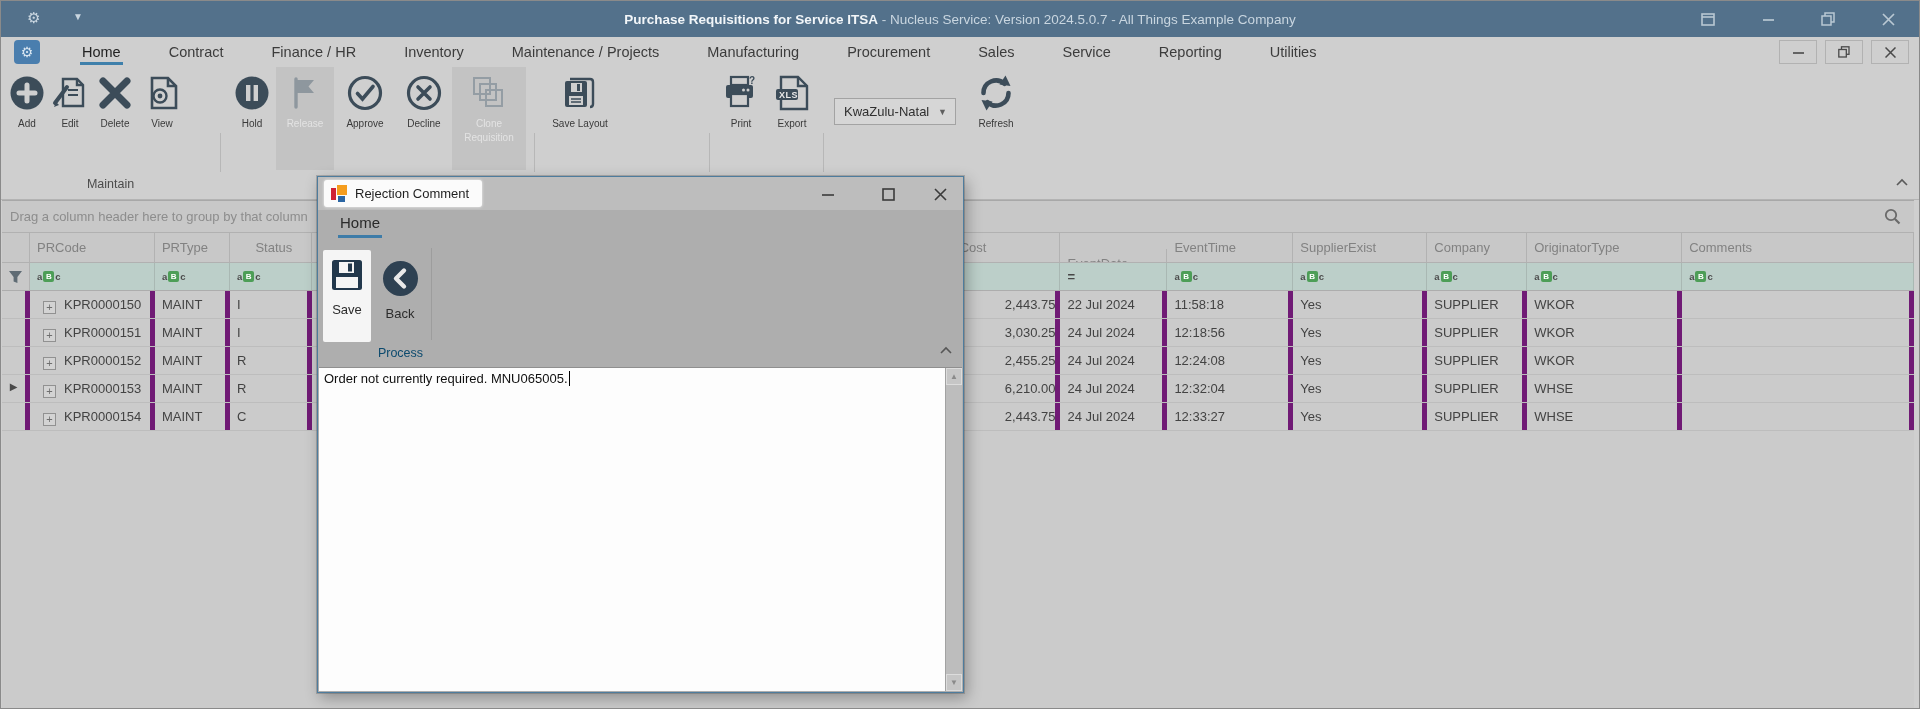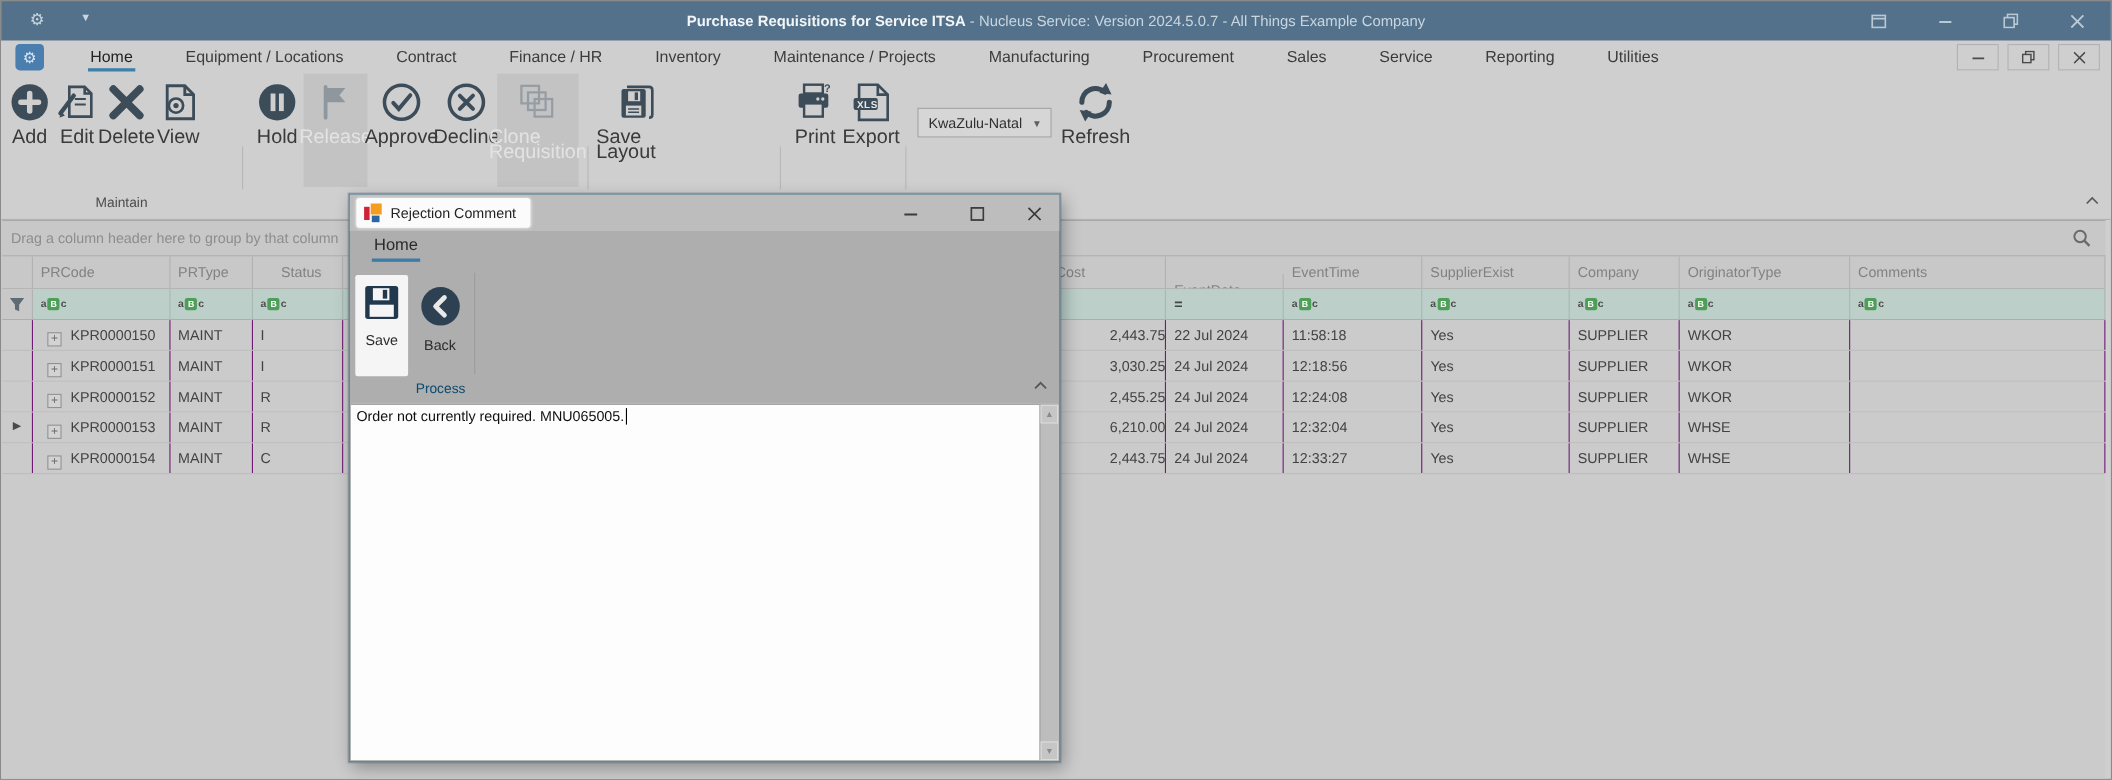--- a/index.html
+++ b/index.html
@@ -26,21 +26,21 @@
   .tab.active::after { content:""; position:absolute; left:22px; right:22px; bottom:2px; height:3px; background:#3f80ab; }
   .winbtns { position:absolute; right:10px; top:3px; display:flex; gap:8px; }
   .winbtn { width:38px; height:24px; border:1px solid #b2b2b2; display:flex; align-items:center; justify-content:center; color:#4a4a4a; background:transparent; }
 
   
   .ribbon { position:absolute; top:66px; left:0; right:0; height:105px; background:#cfcfcf; }
   .rgroup { position:absolute; top:0; height:105px; display:flex; align-items:flex-start; }
   .rsep { position:absolute; top:4px; height:122px; width:1px; background:#b7b7b7; }
   .rbtn { display:flex; flex-direction:column; align-items:center; padding-top:5px; position:relative; }
   .rbtn .ric { height:42px; display:flex; align-items:center; justify-content:center; }
-  .rbtn .rlabel { font-size:18px; color:#3a3a3a; line-height:14px; text-align:left; margin-top:3px; white-space:pre-line; }
+  .rbtn .rlabel { font-size:10px; color:#3a3a3a; line-height:14px; text-align:center; margin-top:3px; white-space:pre-line; }
   .rbtn.pressed { background:#c3c3c3; height:103px; }
   .rbtn.pressed .rlabel { color:#e3e3e3; }
   .rbtn .subchev { font-size:9px; color:#3a3a3a; margin-top:1px; }
   .combo { position:absolute; left:833px; top:31px; width:122px; height:27px; background:#d6d6d6; border:1px solid #a3a3a3; display:flex; align-items:center; font-size:13px; color:#2f2f2f; padding-left:9px; }
   .combo .carrow { position:absolute; right:8px; font-size:9px; color:#5f5f5f; }
 
   
   .labelrow { position:absolute; top:171px; left:0; right:0; height:28px; background:#cfcfcf; border-bottom:1px solid #b3b3b3; }
   .glabel { position:absolute; top:5px; font-size:12.5px; color:#4c4c4c; text-align:center; }
   .ribchev { position:absolute; right:11px; top:6px; color:#5a5a5a; }
@@ -52,21 +52,21 @@
   .hrow, .frow, .drow { display:flex; }
   .hrow { height:30px; background:#c8c8c8; border-bottom:1px solid #b1b1b1; }
   .hcell { font-size:13px; color:#828282; padding:7px 0 0 7px; border-right:1px solid #b2b2b2; overflow:hidden; white-space:nowrap; }
   .frow { height:28px; background:#bccfc9; border-bottom:1px solid #adadad; }
   .fcell { border-right:1px solid #a9b8b3; display:flex; align-items:center; padding-left:7px; overflow:hidden; }
   .fcell.ind { background:#c8c8c8; border-right:1px solid #b2b2b2; justify-content:center; padding-left:0; }
   .fi-abc { display:inline-flex; align-items:center; font-size:9.5px; color:#4c4c4c; font-weight:bold; gap:1px; }
   .fi-abc .fb { display:inline-flex; align-items:center; justify-content:center; width:11px; height:11px; background:#4d9e57; border-radius:2px; color:#fff; font-size:8px; }
   .fi-eq { font-size:13px; color:#474747; font-weight:bold; }
   .drow { height:28px; border-bottom:1px solid #bdbdbd; background:#cbcbcb; }
-  .dcell { font-size:13px; color:#434343; padding:6px 0 0 7px; border-right:1px solid #701a75; overflow:hidden; white-space:nowrap; }
+  .dcell { font-size:13px; color:#434343; padding:6px 0 0 7px; border-right:5px solid #701a75; overflow:hidden; white-space:nowrap; }
   .dcell.right { text-align:right; padding-right:0; padding-left:0; }
   .dcell.ind { padding:6px 0 0 0; text-align:center; color:#4a4a4a; font-size:10px; }
   .plusbox { display:inline-block; width:13px; height:13px; border:1px solid #919191; background:#d3d3d3; color:#6e6e6e; font-size:11px; line-height:11px; text-align:center; vertical-align:-2px; margin:0 8px 0 6px; }
 
   
   .dialog { position:absolute; left:316px; top:175px; width:647px; height:517px; background:#aeaeae; border:1px solid #4e7c9d; box-shadow:0 0 0 1px rgba(60,60,60,.25), 3px 5px 14px rgba(0,0,0,.3); z-index:10; }
   .dtitle { position:absolute; top:0; left:0; right:0; height:33px; background:#bdbdbd; }
   .dpill { position:absolute; left:6px; top:3px; height:27px; width:158px; background:#fbfbfb; border-radius:3px; display:flex; align-items:center; padding-left:7px; box-shadow:0 0 3px rgba(255,255,255,.8); }
   .dxlogo { position:relative; width:17px; height:17px; margin-right:7px; }
   .dxlogo i { position:absolute; display:block; }
@@ -132,21 +132,20 @@
       </span>
     </div>
   </div>
 
   <div class="tabrow">
     <div class="appbtn">
         <span>⚙</span>
       </div>
     <div class="tabs">
         <div class="tab active">Home</div>
-        <div class="tab">Equipment / Locations</div>
         <div class="tab">Contract</div>
         <div class="tab">Finance / HR</div>
         <div class="tab">Inventory</div>
         <div class="tab">Maintenance / Projects</div>
         <div class="tab">Manufacturing</div>
         <div class="tab">Procurement</div>
         <div class="tab">Sales</div>
         <div class="tab">Service</div>
         <div class="tab">Reporting</div>
         <div class="tab">Utilities</div>

